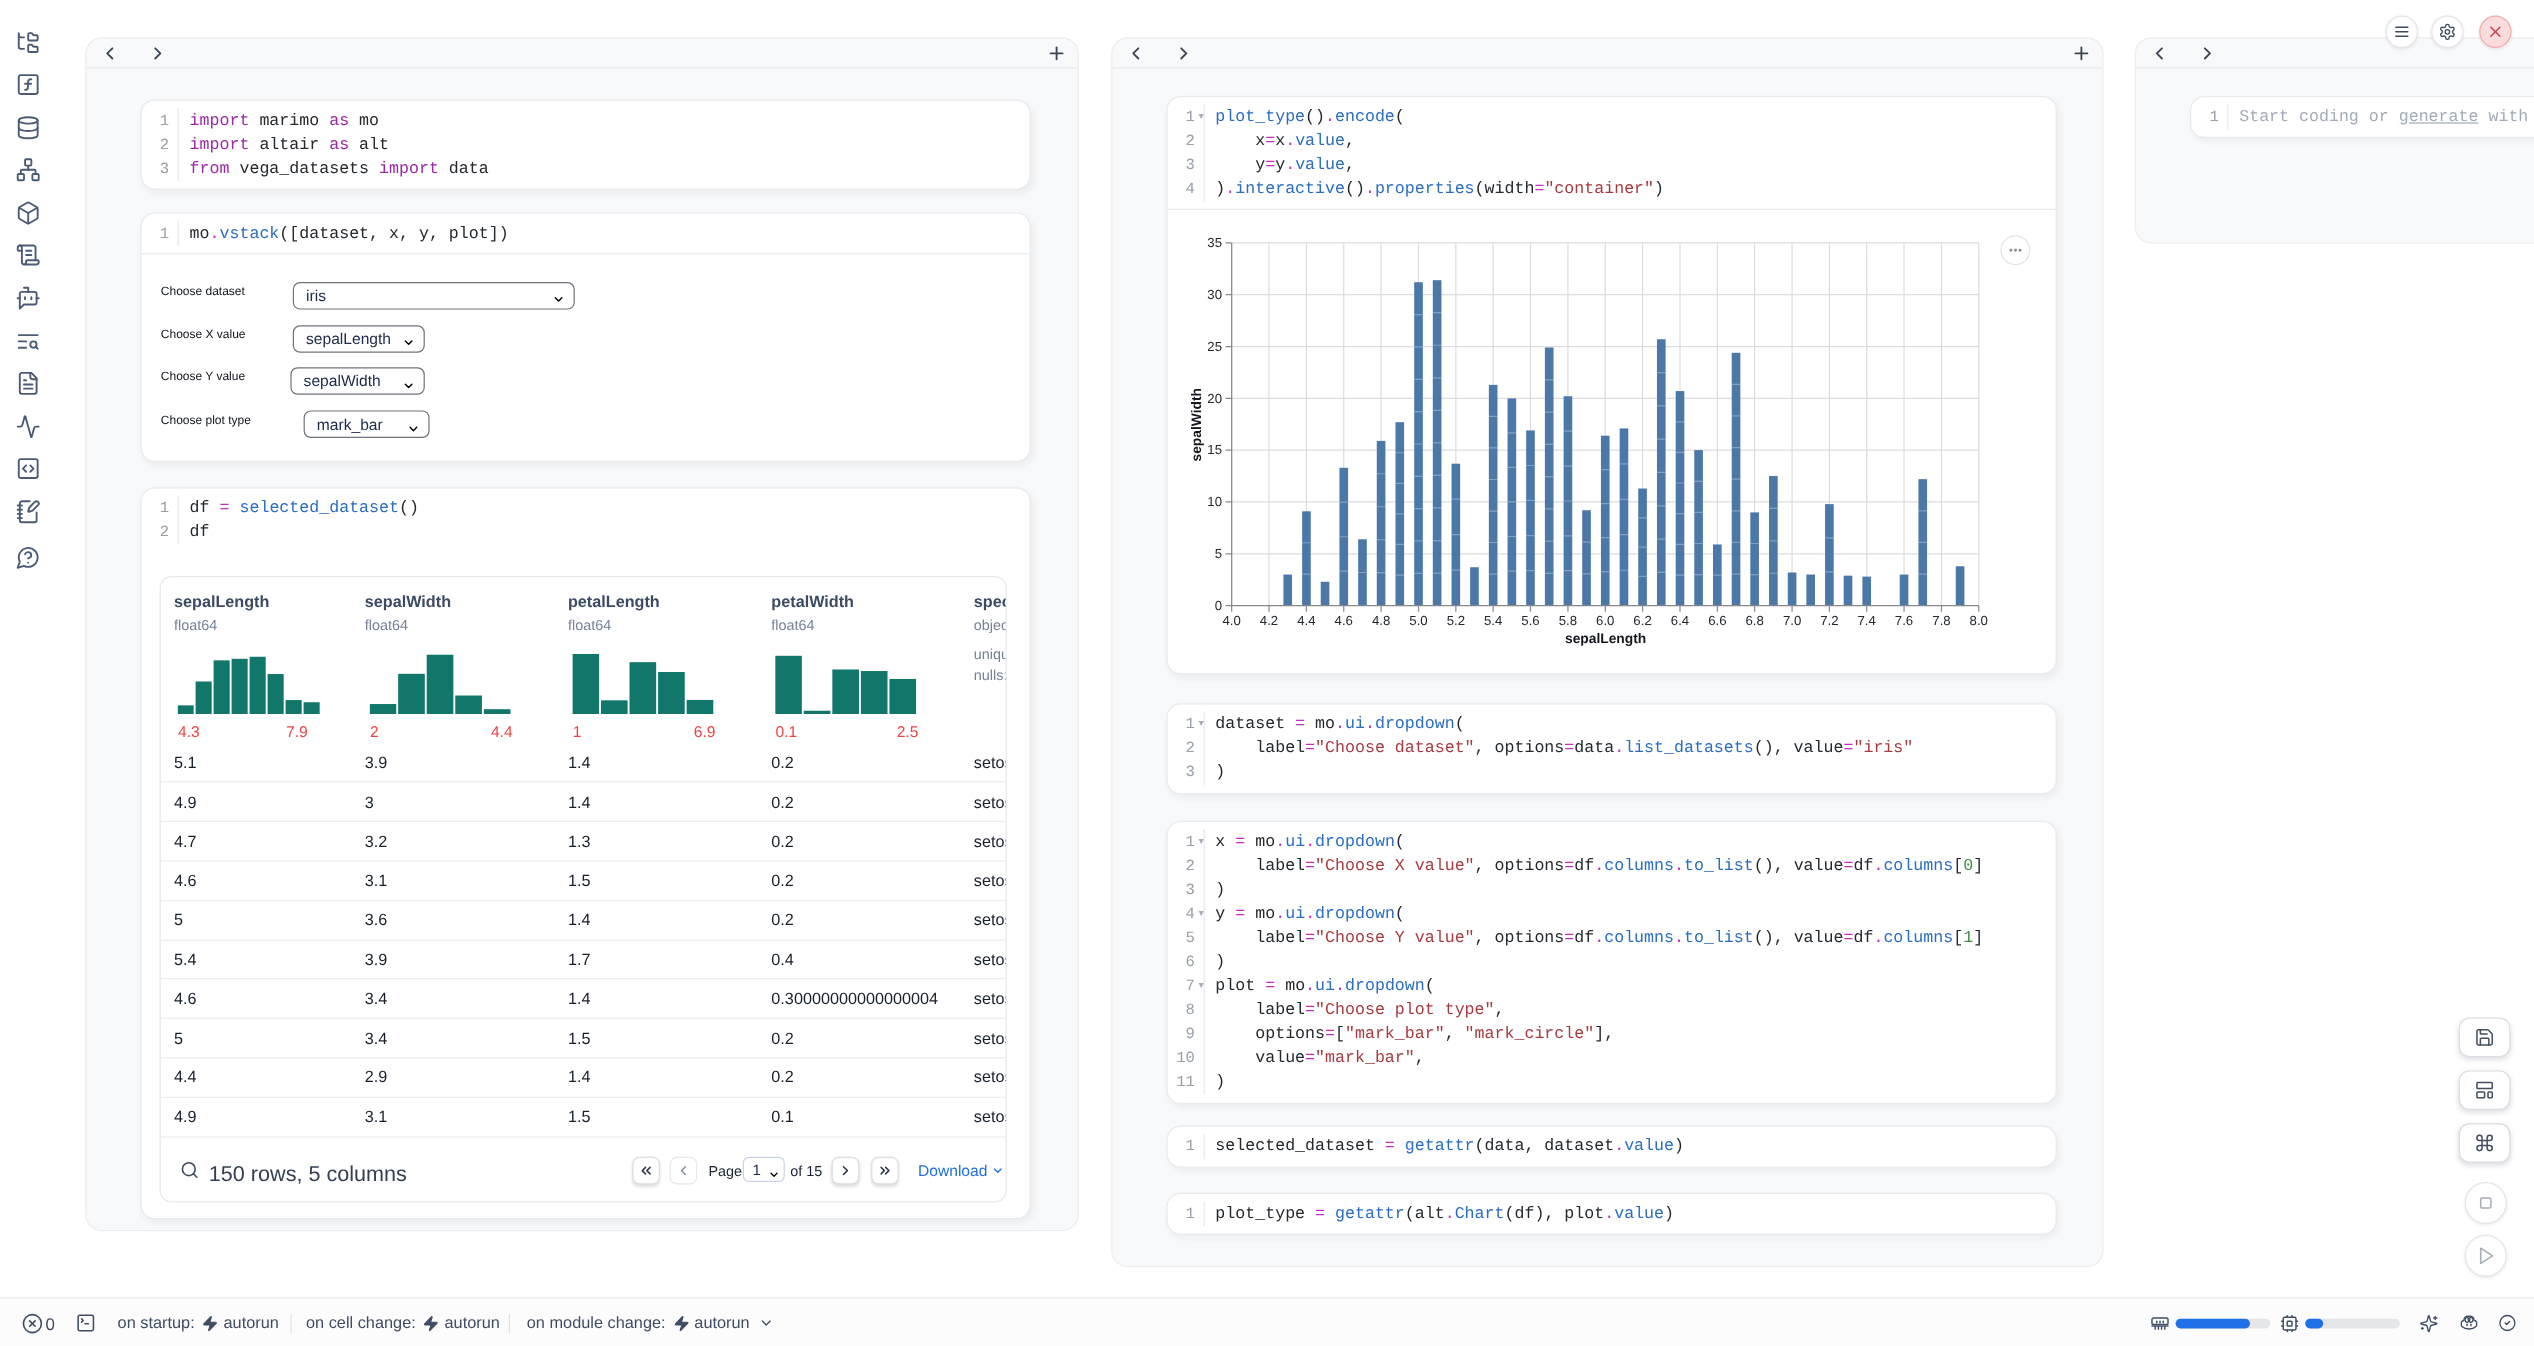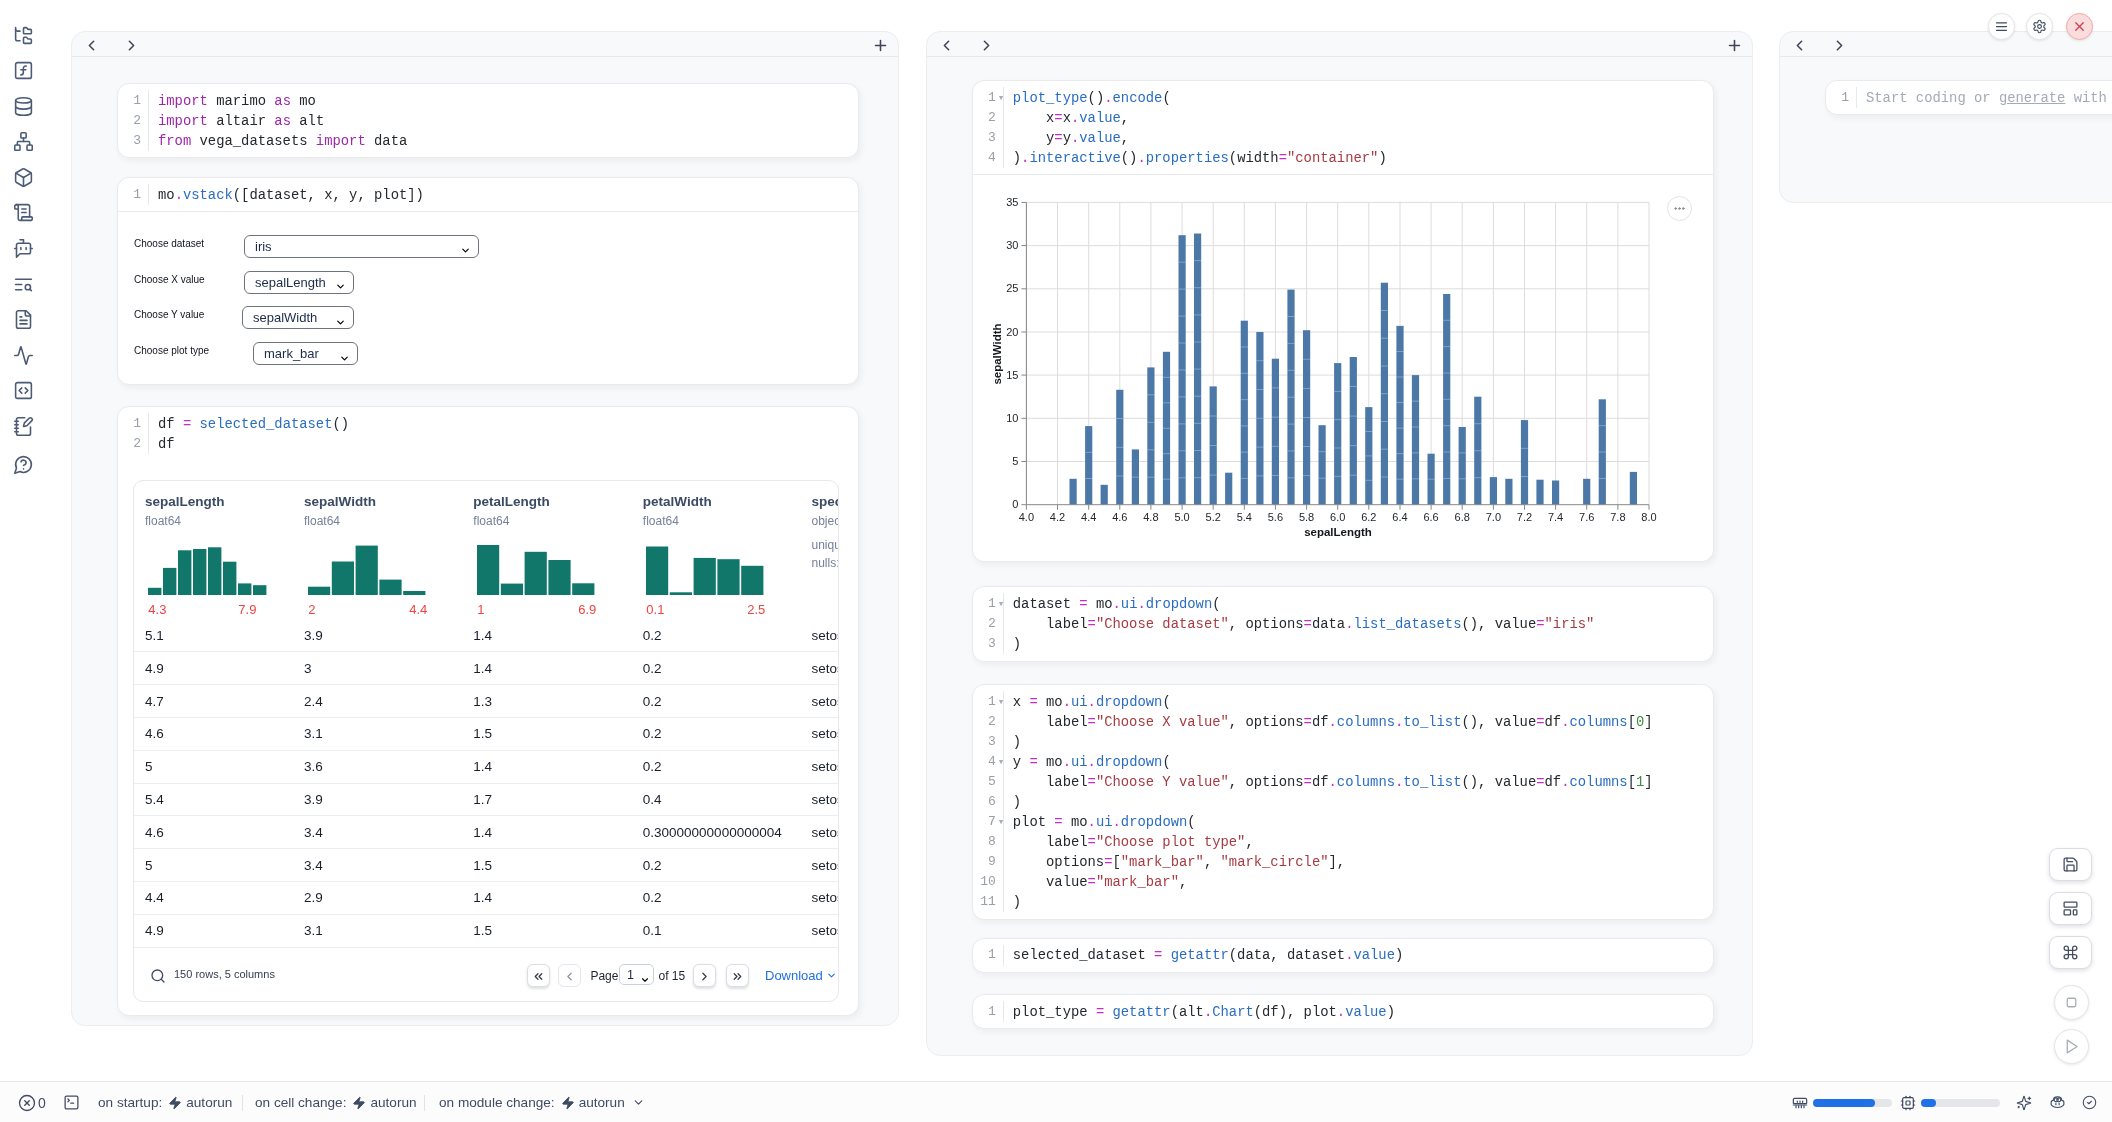--- a/index.html
+++ b/index.html
@@ -207,21 +207,21 @@
         </div>
         <div class="trow" style="top:171.2px">
           <span class="td" style="left:11px">4.9</span>
           <span class="td" style="left:170px">3</span>
           <span class="td" style="left:339.3px">1.4</span>
           <span class="td" style="left:508.8px">0.2</span>
           <span class="td" style="left:677.5px">setosa</span>
         </div>
         <div class="trow" style="top:204.0px">
           <span class="td" style="left:11px">4.7</span>
-          <span class="td" style="left:170px">2.4</span>
+          <span class="td" style="left:170px">3.2</span>
           <span class="td" style="left:339.3px">1.3</span>
           <span class="td" style="left:508.8px">0.2</span>
           <span class="td" style="left:677.5px">setosa</span>
         </div>
         <div class="trow" style="top:236.8px">
           <span class="td" style="left:11px">4.6</span>
           <span class="td" style="left:170px">3.1</span>
           <span class="td" style="left:339.3px">1.5</span>
           <span class="td" style="left:508.8px">0.2</span>
           <span class="td" style="left:677.5px">setosa</span>
@@ -266,21 +266,21 @@
           <span class="td" style="left:170px">3.1</span>
           <span class="td" style="left:339.3px">1.5</span>
           <span class="td" style="left:508.8px">0.1</span>
           <span class="td" style="left:677.5px">setosa</span>
         </div>
         <div style="position:absolute;left:0;right:0;top:466.4px;bottom:0">
           <div style="position:absolute;left:16px;top:19px;color:#404c60"><svg width="16" height="16" viewBox="0 0 24 24" fill="none" stroke="currentColor" stroke-width="2" stroke-linecap="round" stroke-linejoin="round" style="display:inline-block;vertical-align:middle;">
               <circle cx="11" cy="11" r="8"></circle>
               <path d="m21 21-4.3-4.3"></path>
             </svg></div>
-          <div style="position:absolute;left:40px;top:21px;font-size:11px;color:#333e52">150 rows, 5 columns</div>
+          <div style="position:absolute;left:40px;top:21px;font-size:18px;color:#333e52">150 rows, 5 columns</div>
           <div class="pgbtn" style="left:392.5px;top:16.5px"><svg width="13" height="13" viewBox="0 0 24 24" fill="none" stroke="currentColor" stroke-width="2.4" stroke-linecap="round" stroke-linejoin="round" style="display:inline-block;vertical-align:middle;margin-top:4px">
               <path d="m11 17-5-5 5-5"></path>
               <path d="m18 17-5-5 5-5"></path>
             </svg></div>
           <div class="pgbtn" style="left:423.7px;top:16.5px;box-shadow:none;border-color:#e5e7eb;color:#8a94a5"><svg width="13" height="13" viewBox="0 0 24 24" fill="none" stroke="currentColor" stroke-width="2.4" stroke-linecap="round" stroke-linejoin="round" style="display:inline-block;vertical-align:middle;margin-top:4px">
               <path d="m15 18-6-6 6-6"></path>
             </svg></div>
           <div style="position:absolute;left:456.4px;top:22px;font-size:12px;color:#1b2330">Page</div>
           <div class="ddwrap" style="left:485px;top:17px;width:35px;height:21px"><select class="dd" style="width:35px;height:21px;padding:0 0 0 7px;font-size:12.5px;border-color:#c9d2e4;border-radius:5px"><option>1</option></select><span class="ddcar" style="right:4px;margin-top:-5px"><svg width="10" height="10" viewBox="0 0 24 24" fill="none" stroke="currentColor" stroke-width="2.6" stroke-linecap="round" stroke-linejoin="round" style="display:inline-block;vertical-align:middle;">
                 <path d="m6 9 6 6 6-6"></path>

